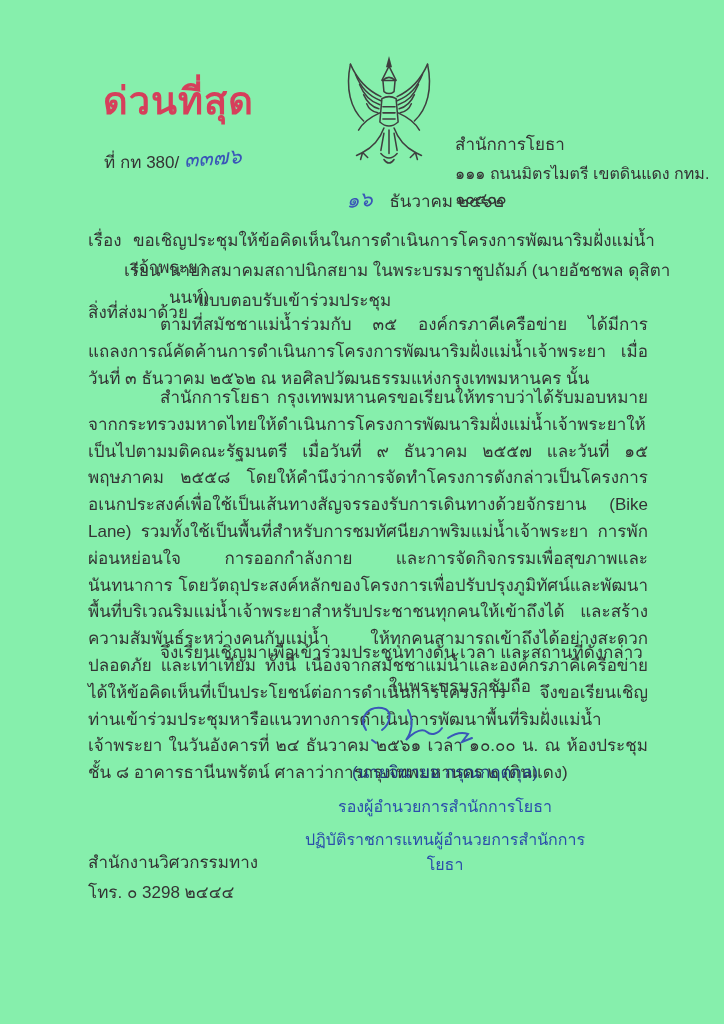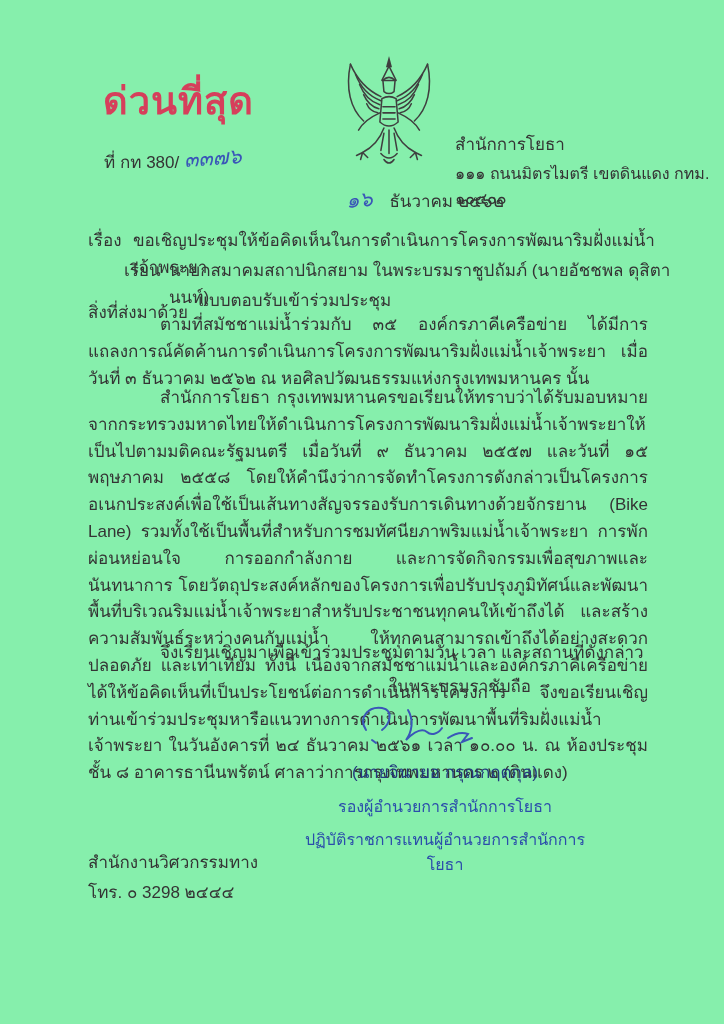--- a/index.html
+++ b/index.html
@@ -137,21 +137,21 @@
     <span>นายกสมาคมสถาปนิกสยาม ในพระบรมราชูปถัมภ์ (นายอัชชพล ดุสิตานนท์)</span>
   </div>
 
   <div class="abs meta-row row-enclosure">
     <span class="meta-label-lg">สิ่งที่ส่งมาด้วย</span>
     <span>แบบตอบรับเข้าร่วมประชุม</span>
   </div>
 
   <div class="abs body-text para-1">ตามที่สมัชชาแม่น้ำร่วมกับ ๓๕ องค์กรภาคีเครือข่าย ได้มีการแถลงการณ์คัดค้านการดำเนินการโครงการพัฒนาริมฝั่งแม่น้ำเจ้าพระยา เมื่อวันที่ ๓ ธันวาคม ๒๕๖๒ ณ หอศิลปวัฒนธรรมแห่งกรุงเทพมหานคร นั้น</div>
   <div class="abs body-text para-2">สำนักการโยธา กรุงเทพมหานครขอเรียนให้ทราบว่าได้รับมอบหมายจากกระทรวงมหาดไทยให้ดำเนินการโครงการพัฒนาริมฝั่งแม่น้ำเจ้าพระยาให้เป็นไปตามมติคณะรัฐมนตรี เมื่อวันที่ ๙ ธันวาคม ๒๕๕๗ และวันที่ ๑๕ พฤษภาคม ๒๕๕๘ โดยให้คำนึงว่าการจัดทำโครงการดังกล่าวเป็นโครงการอเนกประสงค์เพื่อใช้เป็นเส้นทางสัญจรรองรับการเดินทางด้วยจักรยาน (Bike Lane) รวมทั้งใช้เป็นพื้นที่สำหรับการชมทัศนียภาพริมแม่น้ำเจ้าพระยา การพักผ่อนหย่อนใจ การออกกำลังกาย และการจัดกิจกรรมเพื่อสุขภาพและนันทนาการ โดยวัตถุประสงค์หลักของโครงการเพื่อปรับปรุงภูมิทัศน์และพัฒนาพื้นที่บริเวณริมแม่น้ำเจ้าพระยาสำหรับประชาชนทุกคนให้เข้าถึงได้ และสร้างความสัมพันธ์ระหว่างคนกับแม่น้ำ ให้ทุกคนสามารถเข้าถึงได้อย่างสะดวก ปลอดภัย และเท่าเทียม ทั้งนี้ เนื่องจากสมัชชาแม่น้ำและองค์กรภาคีเครือข่ายได้ให้ข้อคิดเห็นที่เป็นประโยชน์ต่อการดำเนินการโครงการ จึงขอเรียนเชิญท่านเข้าร่วมประชุมหารือแนวทางการดำเนินการพัฒนาพื้นที่ริมฝั่งแม่น้ำเจ้าพระยา ในวันอังคารที่ ๒๔ ธันวาคม ๒๕๖๑ เวลา ๑๐.๐๐ น. ณ ห้องประชุม ชั้น ๘ อาคารธานีนพรัตน์ ศาลาว่าการกรุงเทพมหานคร ๒ (ดินแดง)</div>
-  <div class="abs body-text para-3">จึงเรียนเชิญมาเพื่อเข้าร่วมประชุมตามวัน เวลา และสถานที่ดังกล่าว</div>
+  <div class="abs body-text para-3">จึงเรียนเชิญมาเพื่อเข้าร่วมประชุนทางดัน เวลา และสถานที่ดังกล่าว</div>
 
   <div class="abs closing">ในพระบรมราชับถือ</div>
 
   <div class="abs signature-svg">
     <svg width="150" height="58" viewBox="0 0 150 58" aria-hidden="true">
       <g stroke="#3a56b8" fill="none" stroke-width="2" stroke-linecap="round">
         <path d="M14 30 C6 18 16 6 30 8 C42 10 38 24 30 30"></path>
         <path d="M20 40 l4 3"></path>
         <path d="M56 10 C62 20 60 32 54 40 C62 32 70 28 75 32 C79 36 86 34 90 28"></path>
         <path d="M96 38 C102 34 110 32 116 34 L110 42 L120 38"></path>

